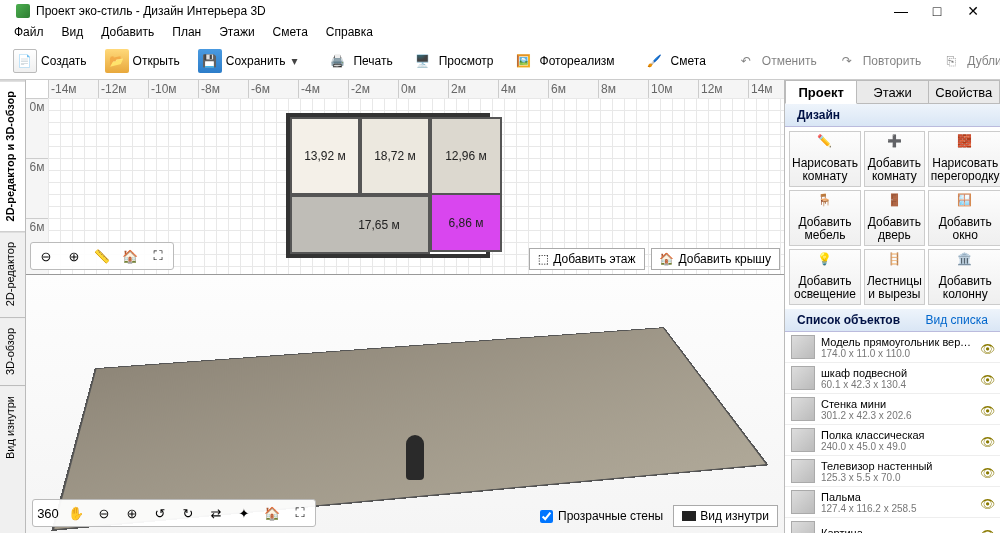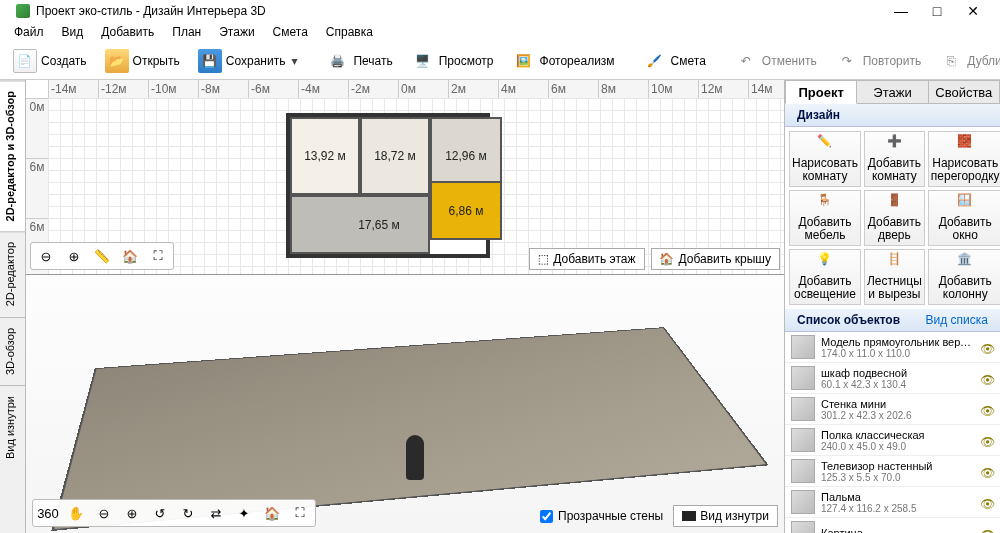--- a/index.html
+++ b/index.html
@@ -44,21 +44,21 @@
 .ruler-h span { flex: 0 0 50px; border-left: 1px solid #ccc; padding-left: 2px; line-height: 18px; }
 .ruler-v { position: absolute; top: 18px; left: 0; bottom: 0; width: 22px; background: #f5f5f5; display: flex; flex-direction: column; font-size: 10px; color: #666; }
 .ruler-v span { flex: 0 0 60px; border-top: 1px solid #ccc; padding: 1px; text-align: center; }
 .grid-2d { position: absolute; top: 18px; left: 22px; right: 0; bottom: 0; background-image: repeating-linear-gradient(#e8e8e8 0 1px, transparent 1px 12px), repeating-linear-gradient(90deg, #e8e8e8 0 1px, transparent 1px 12px); }
 .floorplan { position: absolute; top: 25px; left: 260px; width: 204px; height: 145px; background: #fff; border: 4px solid #333; margin-top: 8px; }
 .room { position: absolute; border: 2px solid #555; font-size: 10px; display: flex; align-items: center; justify-content: center; color: #222; }
 .room1 { top: 0; left: 0; width: 70px; height: 78px; background: #f4f0e8; }
 .room2 { top: 0; left: 70px; width: 70px; height: 78px; background: #ece8df; }
 .room3 { top: 0; left: 140px; width: 72px; height: 78px; background: #dcd8cf; }
 .room4 { top: 78px; left: 0; width: 140px; height: 59px; background: #bfbdb7; padding-left: 38px; }
-.room5 { top: 64px; left: 140px; width: 72px; height: 59px; background: #eab308; }
+.room5 { top: 76px; left: 140px; width: 72px; height: 59px; background: #d946ef; }
 
 .viewport-2d-tools { position: absolute; bottom: 4px; left: 4px; display: flex; gap: 2px; background: rgba(255,255,255,0.9); border: 1px solid #bbb; border-radius: 3px; padding: 2px; }
 .viewport-2d-actions { position: absolute; bottom: 4px; right: 4px; display: flex; gap: 6px; }
 .mini-btn { width: 26px; height: 22px; display: flex; align-items: center; justify-content: center; cursor: pointer; font-size: 13px; }
 .btn-outline { display: flex; align-items: center; gap: 4px; padding: 3px 8px; background: #fff; border: 1px solid #aaa; cursor: pointer; font-size: 11px; }
 
 
 .viewport-3d { flex: 1; position: relative; background: linear-gradient(#fdfdfd, #f5f5f5); overflow: hidden; }
 .render-3d { position: absolute; inset: 0; }
 .floor3d { position: absolute; left: 60px; top: 8px; width: 640px; height: 260px; background: linear-gradient(160deg, #8e8678, #afa898); transform: perspective(900px) rotateX(55deg) rotateZ(-8deg); transform-origin: center; border: 2px solid #555; }

